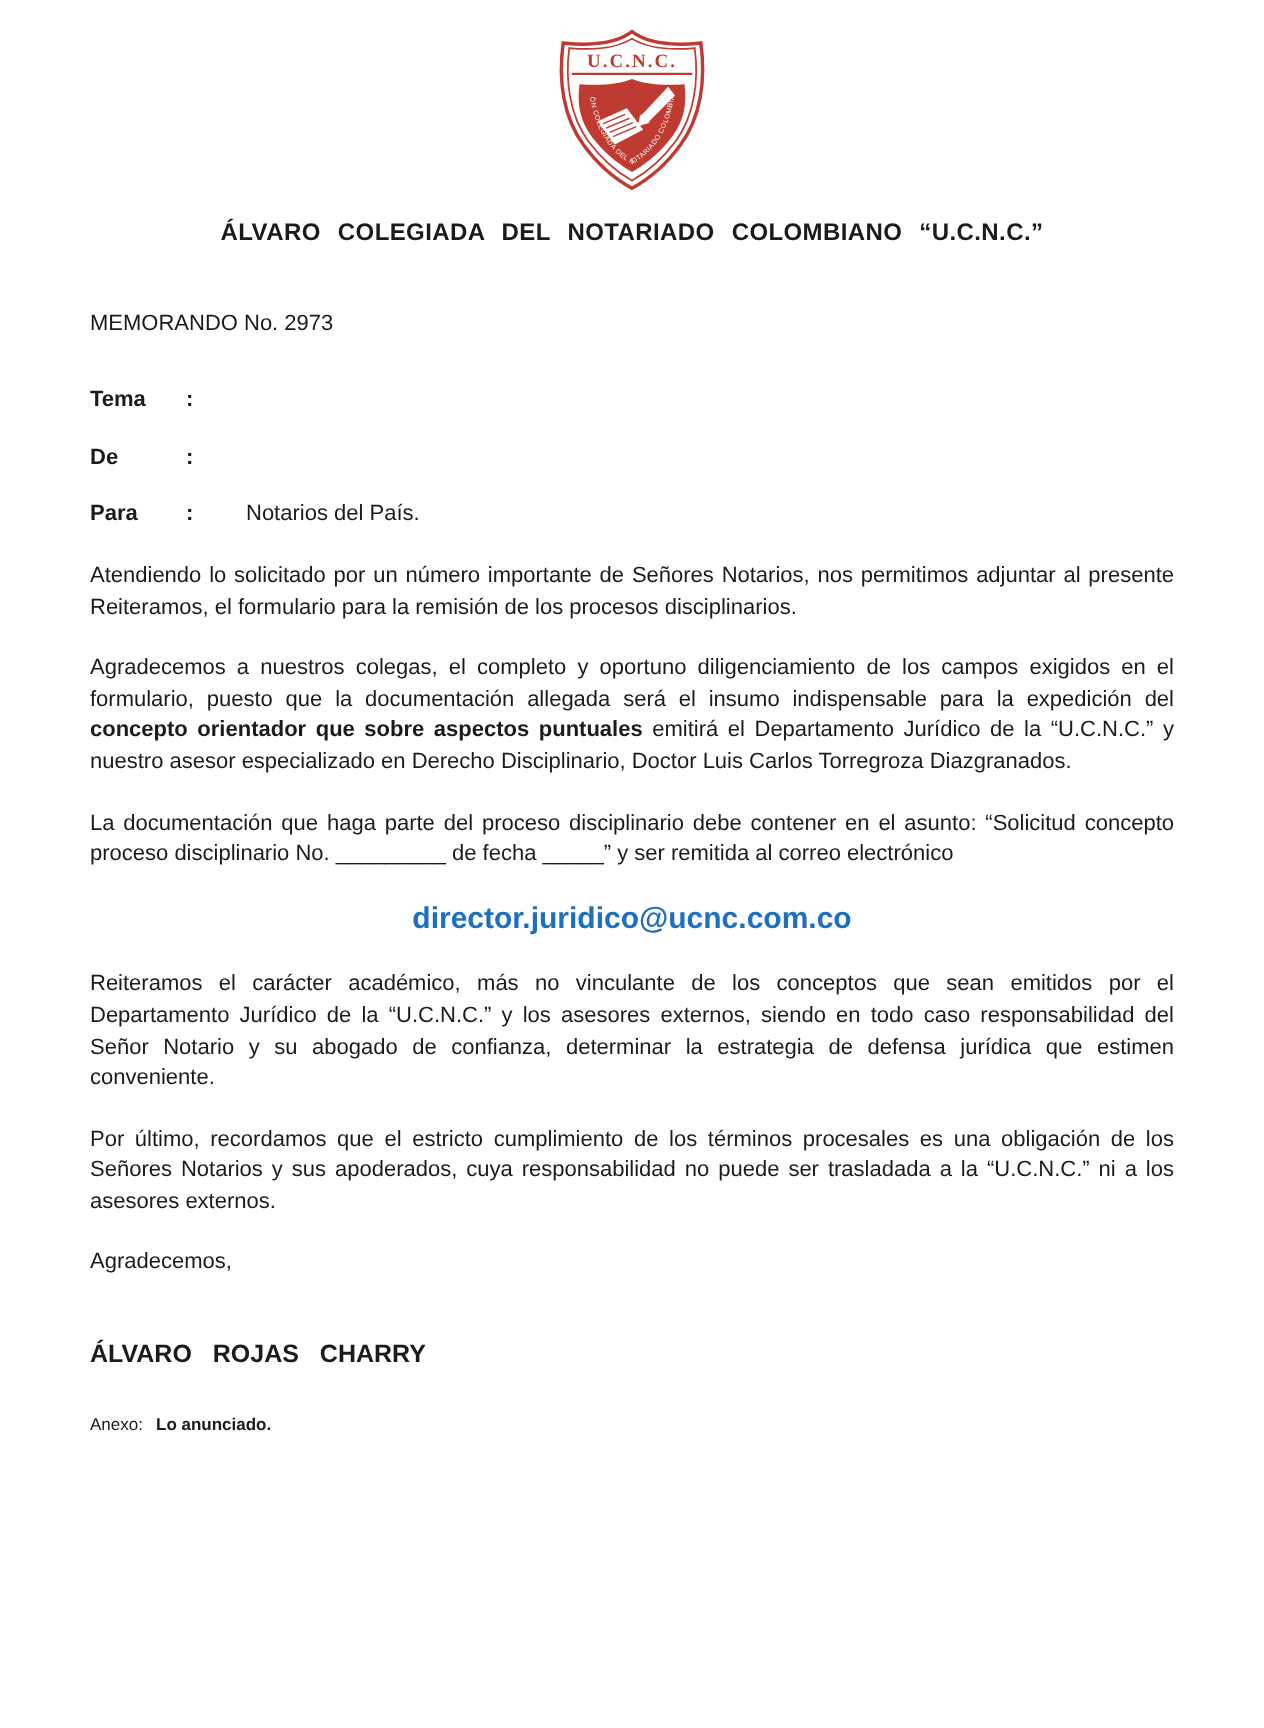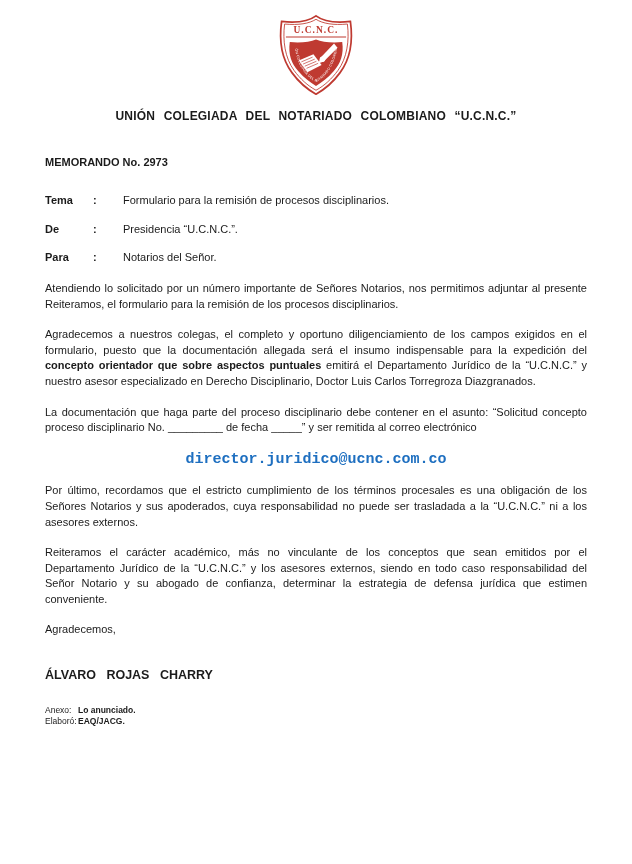--- a/index.html
+++ b/index.html
@@ -23,40 +23,39 @@
     font-size:12px;
     word-spacing:5px;
     letter-spacing:0.2px;
   }
   .memo-row{
     margin-top:30px;
     display:flex;
     justify-content:space-between;
     align-items:baseline;
   }
-  .memo-number{font-weight:bold;}
+  .memo-number{font-weight:normal;}
   .memo-date{font-weight:normal;}
   .meta{margin-top:23px;}
   .meta-row{display:flex;margin-bottom:13px;}
   .meta-label{width:48px;font-weight:bold;flex:0 0 auto;}
   .meta-colon{width:30px;font-weight:bold;flex:0 0 auto;}
   .meta-value{flex:1;}
   .salutation{margin-top:26px;}
   .para{margin:15px 0 0 0;text-align:justify;}
   .bold{font-weight:bold;}
   .email-line{
     margin:16px 0 16px 0;
     text-align:center;
   }
   .email-link{
     color:#1e6fc0;
     font-weight:bold;
     font-size:15px;
     text-decoration:none;
-    font-family:Liberation Mono, monospace;
   }
   .closing{margin-top:15px;}
   .sig-name{
     margin-top:30px;
     text-align:left;
     font-weight:bold;
     font-size:12.5px;
     word-spacing:7px;
   }
   .footer{margin-top:21px;font-size:8.5px;line-height:11.5px;}
@@ -96,67 +95,61 @@
         <path d="M39 63 L52.5 57.2" stroke="#bf3a31" stroke-width="0.8" fill="none"></path>
       </g>
 
       <g>
         <path d="M71 34 L75 39 L59 55 L52.5 57.5 L55.5 50.5 Z" fill="#ffffff"></path>
         <circle cx="57.5" cy="52.5" r="3.2" fill="#ffffff"></circle>
       </g>
     </svg>
   </div>
 
-  <div class="org-title">UNIÓN COLEGIADA DEL NOTARIADO COLOMBIANO “U.C.N.C.”</div>
+  <div class="org-title">ÁLVARO COLEGIADA DEL NOTARIADO COLOMBIANO “U.C.N.C.”</div>
 
   <div class="memo-row">
     <span class="memo-number">MEMORANDO No. 2973</span>
   </div>
 
   <div class="meta">
     <div class="meta-row">
       <span class="meta-label">Tema</span>
       <span class="meta-colon">:</span>
-      <span class="meta-value">Formulario para la remisión de procesos disciplinarios.</span>
     </div>
     <div class="meta-row">
       <span class="meta-label">De</span>
       <span class="meta-colon">:</span>
-      <span class="meta-value">Presidencia “U.C.N.C.”.</span>
     </div>
     <div class="meta-row">
       <span class="meta-label">Para</span>
       <span class="meta-colon">:</span>
-      <span class="meta-value">Notarios del Señor.</span>
+      <span class="meta-value">Notarios del País.</span>
     </div>
   </div>
 
 
   <p class="para">Atendiendo lo solicitado por un número importante de Señores Notarios, nos permitimos adjuntar al presente Reiteramos, el formulario para la remisión de los procesos disciplinarios.</p>
 
   <p class="para"><span>Agradecemos a nuestros colegas, el completo y oportuno diligenciamiento de los campos exigidos en el formulario, puesto que la documentación allegada será el insumo indispensable para la expedición del </span><span class="bold">concepto orientador que sobre aspectos puntuales</span><span> emitirá el Departamento Jurídico de la “U.C.N.C.” y nuestro asesor especializado en Derecho Disciplinario, Doctor Luis Carlos Torregroza Diazgranados.</span></p>
 
   <p class="para">La documentación que haga parte del proceso disciplinario debe contener en el asunto: “Solicitud concepto proceso disciplinario No. _________ de fecha _____” y ser remitida al correo electrónico</p>
 
   <div class="email-line">
     <a class="email-link" href="#">director.juridico@ucnc.com.co</a>
   </div>
 
+  <p class="para">Reiteramos el carácter académico, más no vinculante de los conceptos que sean emitidos por el Departamento Jurídico de la “U.C.N.C.” y los asesores externos, siendo en todo caso responsabilidad del Señor Notario y su abogado de confianza, determinar la estrategia de defensa jurídica que estimen conveniente.</p>
+
   <p class="para">Por último, recordamos que el estricto cumplimiento de los términos procesales es una obligación de los Señores Notarios y sus apoderados, cuya responsabilidad no puede ser trasladada a la “U.C.N.C.” ni a los asesores externos.</p>
-
-  <p class="para">Reiteramos el carácter académico, más no vinculante de los conceptos que sean emitidos por el Departamento Jurídico de la “U.C.N.C.” y los asesores externos, siendo en todo caso responsabilidad del Señor Notario y su abogado de confianza, determinar la estrategia de defensa jurídica que estimen conveniente.</p>
 
   <div class="closing">Agradecemos,</div>
 
   <div class="sig-name">ÁLVARO ROJAS CHARRY</div>
 
   <div class="footer">
     <div class="footer-row">
       <span class="footer-label">Anexo:</span>
       <span class="footer-value">Lo anunciado.</span>
     </div>
-    <div class="footer-row">
-      <span class="footer-label">Elaboró:</span>
-      <span class="footer-value">EAQ/JACG.</span>
-    </div>
   </div>
 
 </div>
 
 </body></html>

